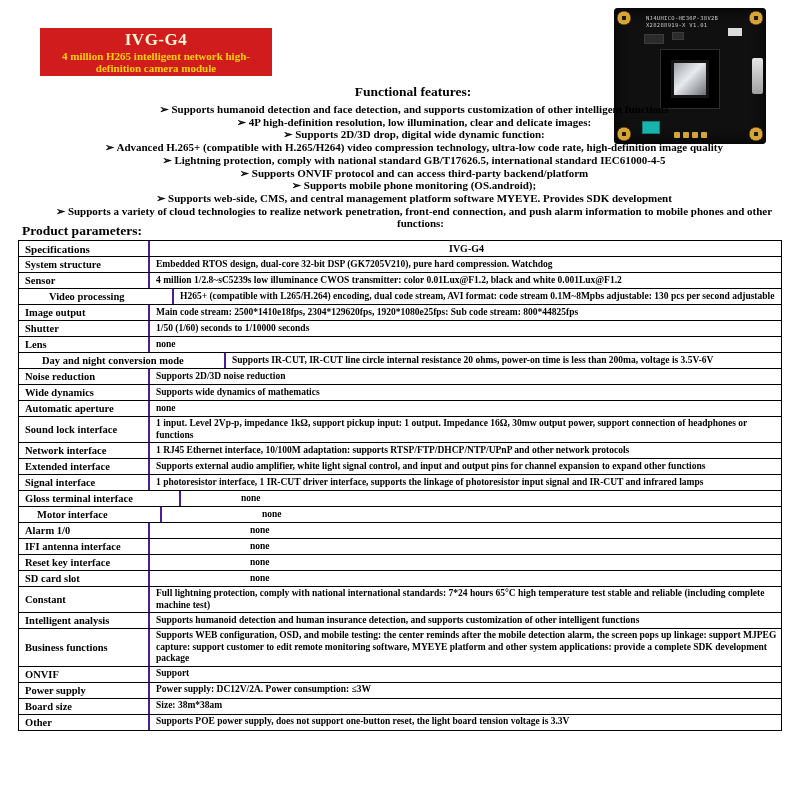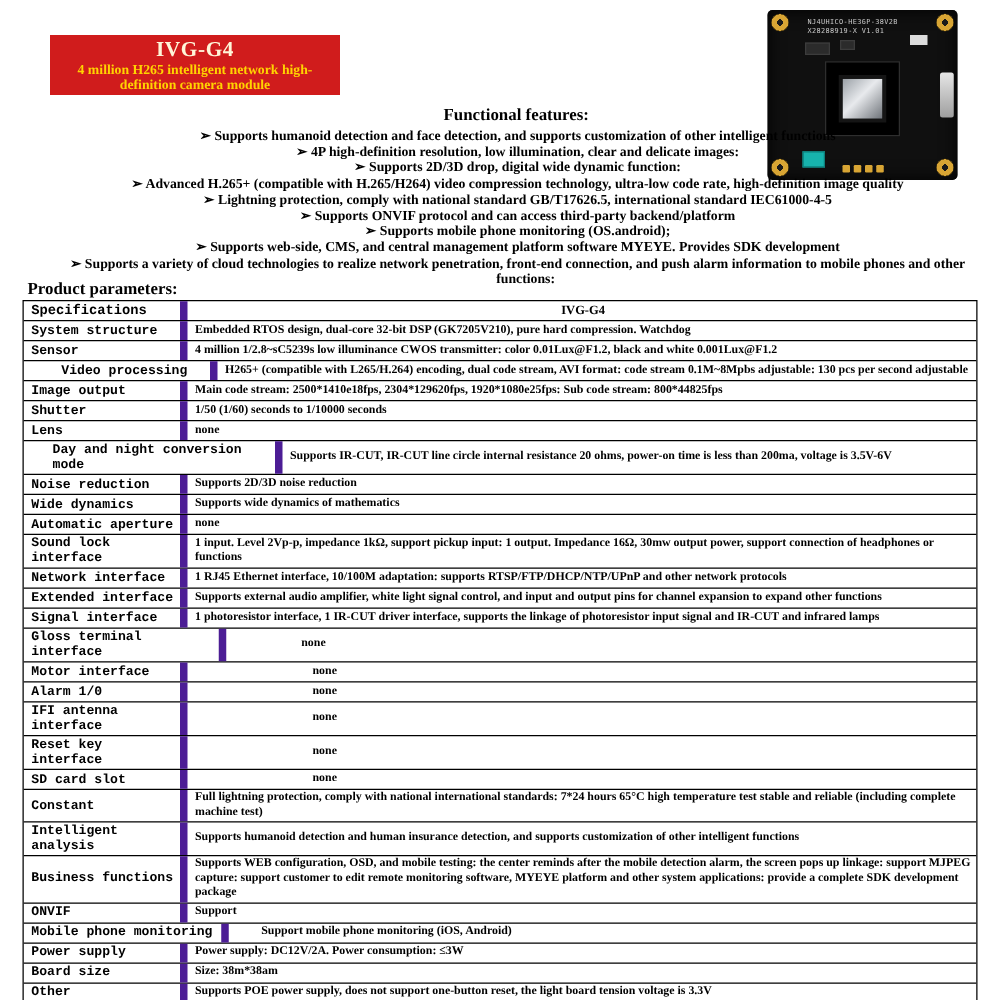--- a/index.html
+++ b/index.html
@@ -37,22 +37,22 @@
   .sec-h{font-size:13.5px;font-weight:700;}
   .features ul{list-style:none;margin:3px 0 0 2px;padding:0;}
   .feat{font-size:11px;line-height:12.7px;padding-left:13px;text-indent:-13px;font-weight:700;}
 
   .params-h{position:absolute;left:22px;top:223px;}
 
   
   .spec-table{position:absolute;left:18px;top:240px;width:764px;border:1px solid #000;box-sizing:border-box;}
   .t-row{display:flex;border-bottom:1px solid #000;min-height:15px;align-items:stretch;}
   .t-row:last-child{border-bottom:none;}
-  .t-label{flex:0 0 auto;border-right:6px solid #4c1d95;display:flex;align-items:center;
-           padding:1px 3px 1px 6px;font-size:10.5px;box-sizing:border-box;font-family:Liberation Mono, monospace;}
+  .t-label{flex:0 0 auto;border-right:2px solid #4c1d95;display:flex;align-items:center;
+           padding:1px 3px 1px 6px;font-size:10.5px;box-sizing:border-box;}
   .t-val{flex:1;display:flex;align-items:center;padding:1px 4px 1px 6px;font-size:9.5px;line-height:11.5px;box-sizing:border-box;}
   .t-head .t-label{font-size:11px;}
   .t-head .t-val{justify-content:center;font-size:10px;}
 </style>
 </head>
 <body>
 
 <div class="page">
 
   <div class="banner" style="background: rgb(208, 28, 28);">
@@ -161,21 +161,21 @@
       </div>
       <div class="t-row">
         <div class="t-label" style="width: 131px;">Signal interface</div>
         <div class="t-val">1 photoresistor interface, 1 IR-CUT driver interface, supports the linkage of photoresistor input signal and IR-CUT and infrared lamps</div>
       </div>
       <div class="t-row">
         <div class="t-label" style="width: 162px;">Gloss terminal interface</div>
         <div class="t-val" style="padding-left: 60px;">none</div>
       </div>
       <div class="t-row">
-        <div class="t-label" style="width: 131px;">Motor interface</div>
+        <div class="t-label" style="width: 131px; margin-left: 12px;">Motor interface</div>
         <div class="t-val" style="padding-left: 100px;">none</div>
       </div>
       <div class="t-row">
         <div class="t-label" style="width: 131px;">Alarm 1/0</div>
         <div class="t-val" style="padding-left: 100px;">none</div>
       </div>
       <div class="t-row">
         <div class="t-label" style="width: 131px;">IFI antenna interface</div>
         <div class="t-val" style="padding-left: 100px;">none</div>
       </div>
@@ -197,24 +197,20 @@
       </div>
       <div class="t-row">
         <div class="t-label" style="width: 131px; text-align: center;">Business functions</div>
         <div class="t-val">Supports WEB configuration, OSD, and mobile testing: the center reminds after the mobile detection alarm, the screen pops up linkage: support MJPEG capture: support customer to edit remote monitoring software, MYEYE platform and other system applications: provide a complete SDK development package</div>
       </div>
       <div class="t-row">
         <div class="t-label" style="width: 131px;">ONVIF</div>
         <div class="t-val">Support</div>
       </div>
       <div class="t-row">
-        <div class="t-label" style="width: 164px;">Mobile phone monitoring</div>
-        <div class="t-val" style="padding-left: 26px;">Support mobile phone monitoring (iOS, Android)</div>
-      </div>
-      <div class="t-row">
         <div class="t-label" style="width: 131px;">Power supply</div>
         <div class="t-val">Power supply: DC12V/2A. Power consumption: ≤3W</div>
       </div>
       <div class="t-row">
         <div class="t-label" style="width: 131px;">Board size</div>
         <div class="t-val">Size: 38m*38am</div>
       </div>
       <div class="t-row">
         <div class="t-label" style="width: 131px;">Other</div>
         <div class="t-val">Supports POE power supply, does not support one-button reset, the light board tension voltage is 3.3V</div>

